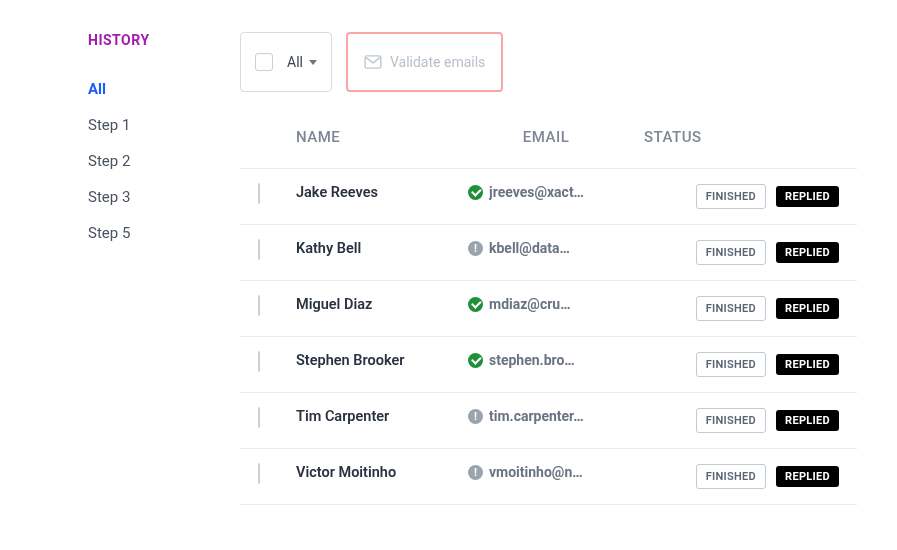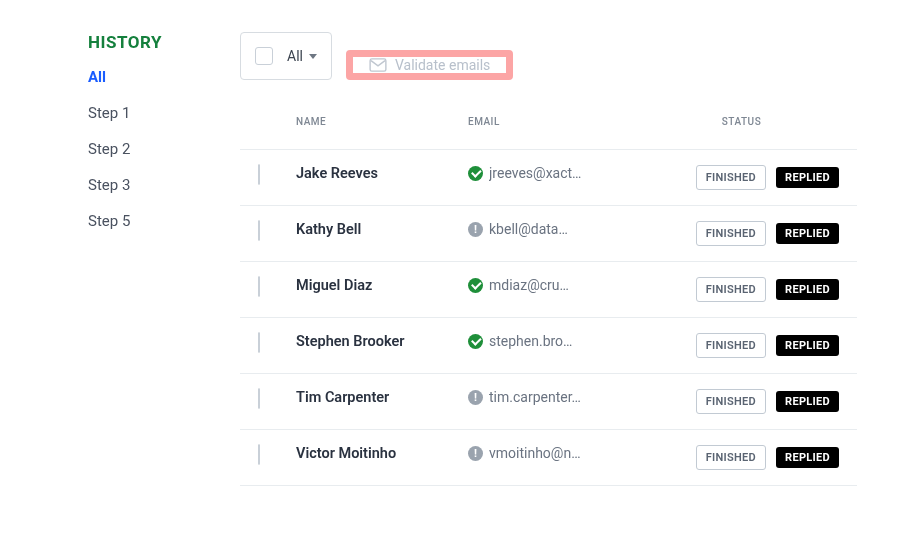--- a/index.html
+++ b/index.html
@@ -13,25 +13,25 @@
     .container {
       display: flex;
       padding: 32px 40px 20px 88px;
       gap: 52px;
     }
     .sidebar {
       width: 100px;
       flex-shrink: 0;
     }
     .sidebar-title {
-      font-size: 17px;
+      font-size: 14px;
       font-weight: 700;
-      color: #15803d;
+      color: #a21caf;
       letter-spacing: 0.5px;
-      margin-bottom: 16px;
+      margin-bottom: 32px;
     }
     .sidebar-item {
       font-size: 15px;
       color: #4a5260;
       margin-bottom: 18px;
       cursor: pointer;
     }
     .sidebar-item.active {
       color: #1a5dff;
       font-weight: 700;
@@ -57,50 +57,49 @@
       font-size: 14px;
       color: #3d4551;
       display: flex;
       align-items: center;
       gap: 6px;
     }
     .validate-btn {
       display: flex;
       align-items: center;
       gap: 8px;
-      border: 7px solid #fca5a5;
+      border: 2px solid #fca5a5;
       border-radius: 4px;
-      padding: 0 16px;
+      padding: 20px 16px;
       cursor: pointer;
       color: #b8c0cb;
       font-size: 14px;
-      margin-top: 18px;
     }
     .checkbox {
       width: 18px;
       height: 18px;
       border: 1.5px solid #c9d0d8;
       border-radius: 3px;
       flex-shrink: 0;
       cursor: pointer;
     }
     .table-header {
       display: flex;
       align-items: center;
       padding: 0 18px 22px 18px;
-      font-size: 10px;
+      font-size: 15px;
       font-weight: 500;
       color: #7e8793;
       letter-spacing: 0.5px;
     }
     .col-check { width: 38px; }
     .col-name { width: 172px; }
-    .col-email { width: 156px; }
+    .col-email { width: 156px; text-align: center; }
     .col-gap { width: 20px; }
-    .col-status { flex: 1; text-align: center; }
+    .col-status { flex: 1; }
     .table-body {
       border-top: 1px solid #e8ecef;
     }
     .row {
       display: flex;
       align-items: flex-start;
       padding: 15px 18px;
       border-bottom: 1px solid #e8ecef;
     }
     .name-cell {
@@ -115,20 +114,21 @@
       align-items: center;
       gap: 6px;
       font-size: 14px;
       color: #6a7381;
       overflow: hidden;
       white-space: nowrap;
     }
     .email-text {
       overflow: hidden;
       text-overflow: ellipsis;
+      font-weight: bold;
     }
     .status-cell {
       flex: 1;
       display: flex;
       align-items: center;
       justify-content: flex-end;
       gap: 10px;
     }
     .badge-outline {
       border: 1px solid #c2cad3;

